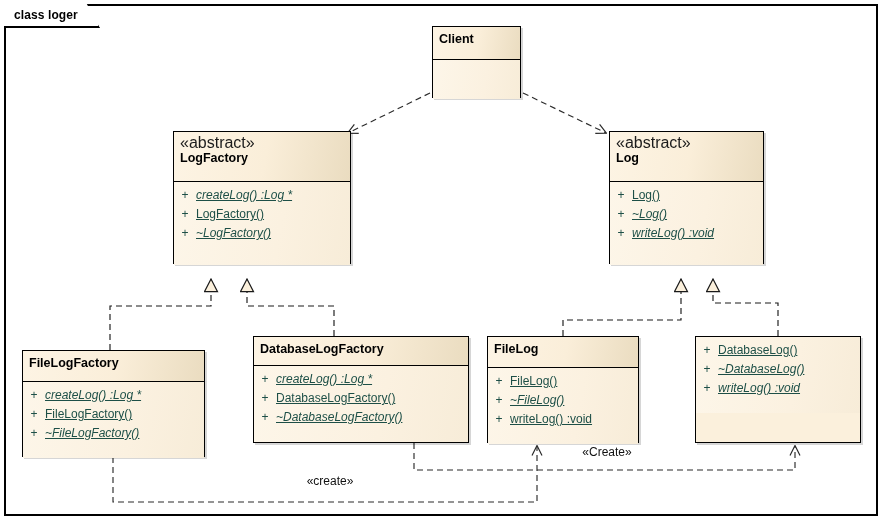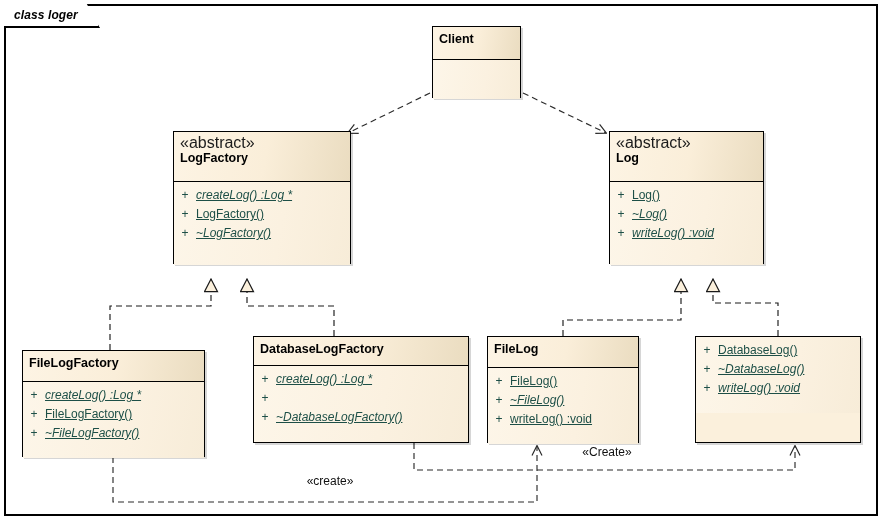--- a/index.html
+++ b/index.html
@@ -39,21 +39,20 @@
     font-size:12px;
     font-weight:bold;
     color:#000;
     letter-spacing:.1px;
     white-space:nowrap;
   }
   
   .frame-tab{
     clip-path:polygon(0 0, calc(100% - 13px) 0, 100% 100%, 0 100%);
     padding-right:20px;
-    font-style:italic;
   }
 
   
   .cls{
     position:absolute;
     box-sizing:border-box;
     border:1px solid #000;
     background:#fbf0dc;
     box-shadow:2px 2px 0 rgba(0,0,0,.16);
   }
@@ -252,20 +251,21 @@
     <div class="cls-head" style="height: 29px;">
       <span class="cname">DatabaseLogFactory</span>
     </div>
     <div class="cls-body" style="height: 76px;">
       <div class="mrow">
         <span class="mvis">+</span>
         <span class="mname it">createLog()  :Log *</span>
       </div>
       <div class="mrow">
         <span class="mvis">+</span>
+        <span class="mname">DatabaseLogFactory()</span>
       </div>
       <div class="mrow">
         <span class="mvis">+</span>
         <span class="mname it">~DatabaseLogFactory()</span>
       </div>
     </div>
   </div>
 
   <div class="cls" id="box-filelog" style="left: 487px; top: 336px; width: 152px; height: 107px;">
     <div class="cls-head" style="height: 31px;">

